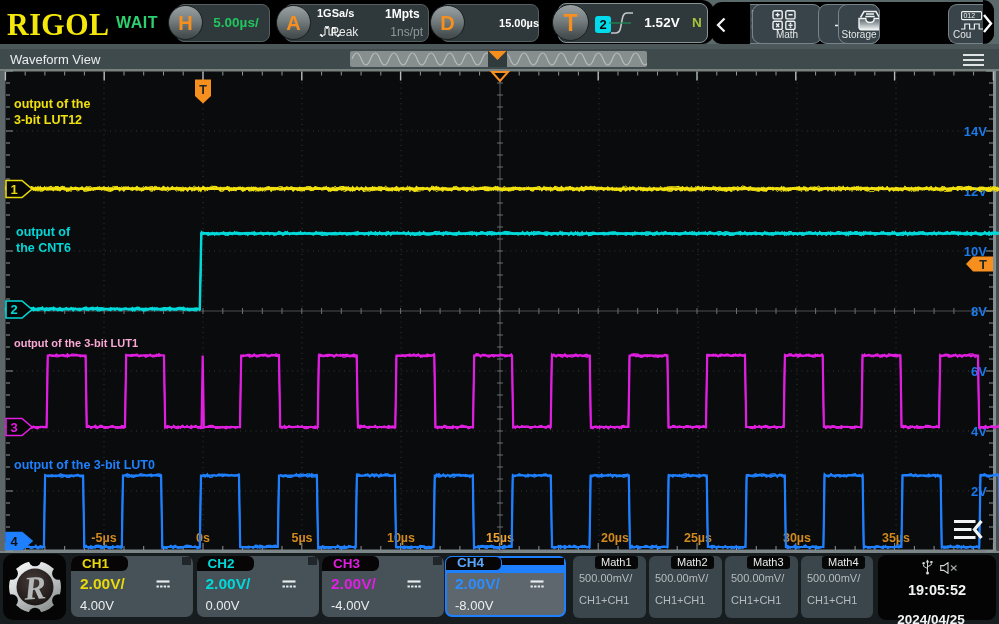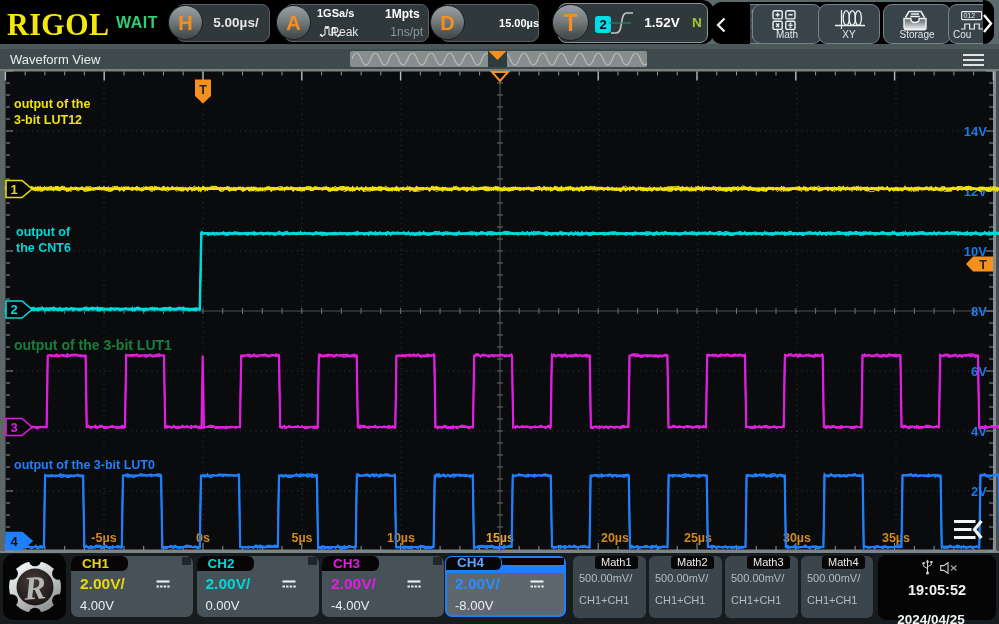--- a/index.html
+++ b/index.html
@@ -21,21 +21,21 @@
 <body>
 
 <div class="abs" style="left:0;top:0;width:999px;height:44px;background:#5a696a"></div>
 <div class="abs" style="left:0;top:44px;width:999px;height:5px;background:#4c5759"></div>
 <div class="abs" style="left:0;top:0;width:714px;height:44px;background:#000;border-radius:0 12px 12px 0"></div>
 
 <div class="abs" style="left:7px;top:7px;width:110px;font-family:'Liberation Serif',serif;font-weight:bold;font-size:30px;color:#f4e70a;letter-spacing:0.5px;transform:scaleY(1.08);transform-origin:0 60%">RIGOL</div>
 <div class="abs" style="left:116px;top:14px;font-size:16px;font-weight:bold;color:#2bd071;letter-spacing:0.5px">WAIT</div>
 
 <div class="pill" style="left:176px;width:94px"></div>
-<div class="abs" style="left:203px;top:4px;width:66px;height:30px;line-height:38px;text-align:center;color:#e5e5e5;font-weight:bold;font-size:13.5px">5.00µs/</div>
+<div class="abs" style="left:203px;top:4px;width:66px;height:30px;line-height:38px;text-align:center;color:#22c55e;font-weight:bold;font-size:13.5px">5.00µs/</div>
 <div class="circ" style="left:168px;top:5px;width:35px;height:35px;line-height:35px;font-size:20px">H</div>
 
 <div class="pill" style="left:284px;width:145px"></div>
 <div class="abs" style="left:317px;top:7px;font-size:11px;font-weight:bold;color:#fff">1GSa/s</div>
 <div class="abs" style="left:331px;top:25px;font-size:12px;color:#e8e8e8">Peak</div>
 <svg class="abs" style="left:319px;top:24px" width="23" height="15" viewBox="0 0 23 15">
 <path d="M1,12 l1,-2 1,3 1,-2 h2 V4 l1,-2 1,3 1,-3 1,2 V11 h3 V4 l1,-1 1,2 1,-2 V11 h2 l1,2 1,-3 1,2" fill="none" stroke="#fff" stroke-width="1"></path>
   </svg>
 <div class="abs" style="left:385px;top:7px;width:38px;font-size:12px;font-weight:bold;color:#fff">1Mpts</div>
 <div class="abs" style="left:385px;top:25px;width:38px;text-align:right;font-size:12px;color:#8e979b">1ns/pt</div>
@@ -87,21 +87,21 @@
     <g fill="none" stroke="#eef2f2" stroke-width="1.3">
     <line x1="7.5" y1="1" x2="7.5" y2="20"></line>
         <line x1="1" y1="16.5" x2="31" y2="16.5"></line>
     <ellipse cx="12.3" cy="9" rx="3.1" ry="7.4"></ellipse>
         <ellipse cx="18.3" cy="9" rx="3.1" ry="7.4"></ellipse>
         <ellipse cx="24.3" cy="9" rx="3.1" ry="7.4"></ellipse>
     </g>
     </svg>
   <div class="lbl">XY</div>
 </div>
-<div class="tbtn" style="left:883px;width:68px">
+<div class="tbtn" style="left:838px;width:42px">
   <svg class="abs" style="left:18px;top:4px" width="26" height="23" viewBox="0 0 26 23">
     <defs>
         <linearGradient id="stg" x1="0" y1="0" x2="0" y2="1">
           <stop offset="0%" stop-color="#5a646a"></stop>
           <stop offset="45%" stop-color="#9aa2a6"></stop>
           <stop offset="100%" stop-color="#f2f5f5"></stop>
         </linearGradient>
       </defs>
     <path d="M3.5,8.5 L7,2.5 h12 l3.5,6" fill="none" stroke="#eef2f2" stroke-width="1.5"></path>
     <path d="M9,5 h8 M8.3,7.5 h9.4" stroke="#eef2f2" stroke-width="1.3"></path>
@@ -210,21 +210,21 @@
 <polygon points="492,72 508,72 500,81" fill="#0a0b0c" stroke="#f78f1e" stroke-width="2"></polygon>
 
 <g stroke="#f0f4f4" stroke-width="3">
       <path d="M954,521.5 h21.5 M954,529.5 h17.5 M954,537.5 h21.5"></path>
     </g>
 <path d="M981.5,521 L974.5,529.5 L981.5,538" fill="none" stroke="#f0f4f4" stroke-width="3.2"></path>
 </svg>
 
 <div class="abs" style="left:14px;top:96px;font-size:12.5px;font-weight:bold;color:#f0e00e;line-height:16px">output of the<br>3-bit LUT12</div>
 <div class="abs" style="left:16px;top:224px;font-size:12.5px;font-weight:bold;color:#00d9d9;line-height:16px">output of<br>the CNT6</div>
-<div class="abs" style="left:14px;top:337px;font-size:14px;font-weight:bold;color:#15803d">output of the 3-bit LUT1</div>
+<div class="abs" style="left:14px;top:337px;font-size:11px;font-weight:bold;color:#f9a8d4">output of the 3-bit LUT1</div>
 <div class="abs" style="left:14px;top:458px;font-size:12.5px;font-weight:bold;color:#1f80ff">output of the 3-bit LUT0</div>
 
 <div class="abs" style="left:74px;top:531px;width:60px;text-align:center;font-size:12.5px;font-weight:bold;color:#d2891e">-5µs</div>
 <div class="abs" style="left:173px;top:531px;width:60px;text-align:center;font-size:12.5px;font-weight:bold;color:#d2891e">0s</div>
 <div class="abs" style="left:272px;top:531px;width:60px;text-align:center;font-size:12.5px;font-weight:bold;color:#d2891e">5µs</div>
 <div class="abs" style="left:371px;top:531px;width:60px;text-align:center;font-size:12.5px;font-weight:bold;color:#d2891e">10µs</div>
 <div class="abs" style="left:470px;top:531px;width:60px;text-align:center;font-size:12.5px;font-weight:bold;color:#f0a332">15µs</div>
 <div class="abs" style="left:569px;top:531px;width:60px;text-align:right;font-size:12.5px;font-weight:bold;color:#d2891e">20µs</div>
 <div class="abs" style="left:668px;top:531px;width:60px;text-align:center;font-size:12.5px;font-weight:bold;color:#d2891e">25µs</div>
 <div class="abs" style="left:767px;top:531px;width:60px;text-align:center;font-size:12.5px;font-weight:bold;color:#d2891e">30µs</div>

